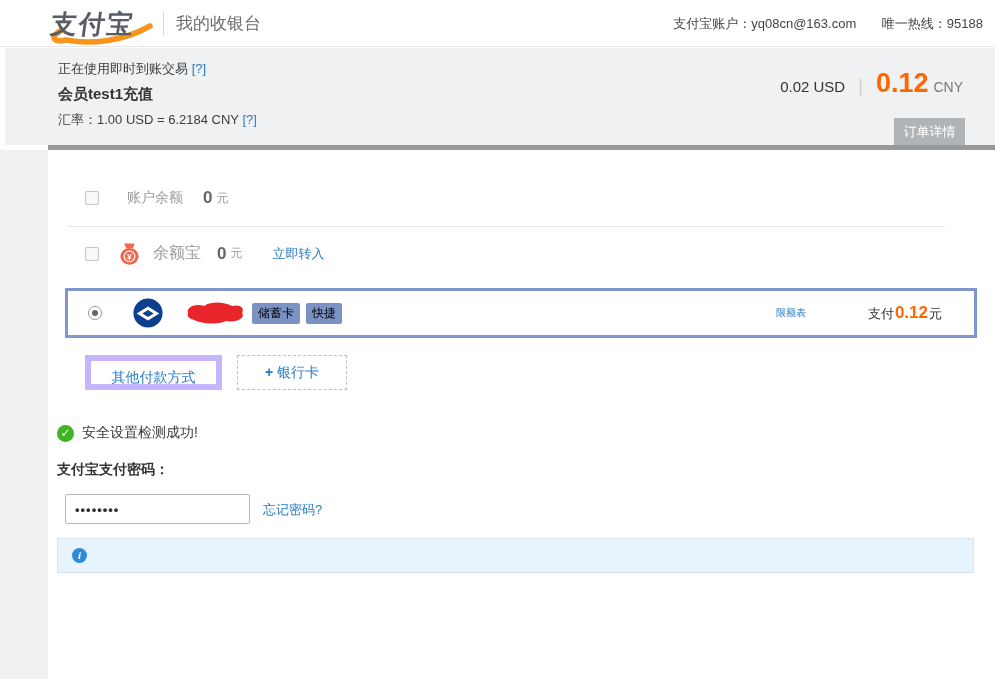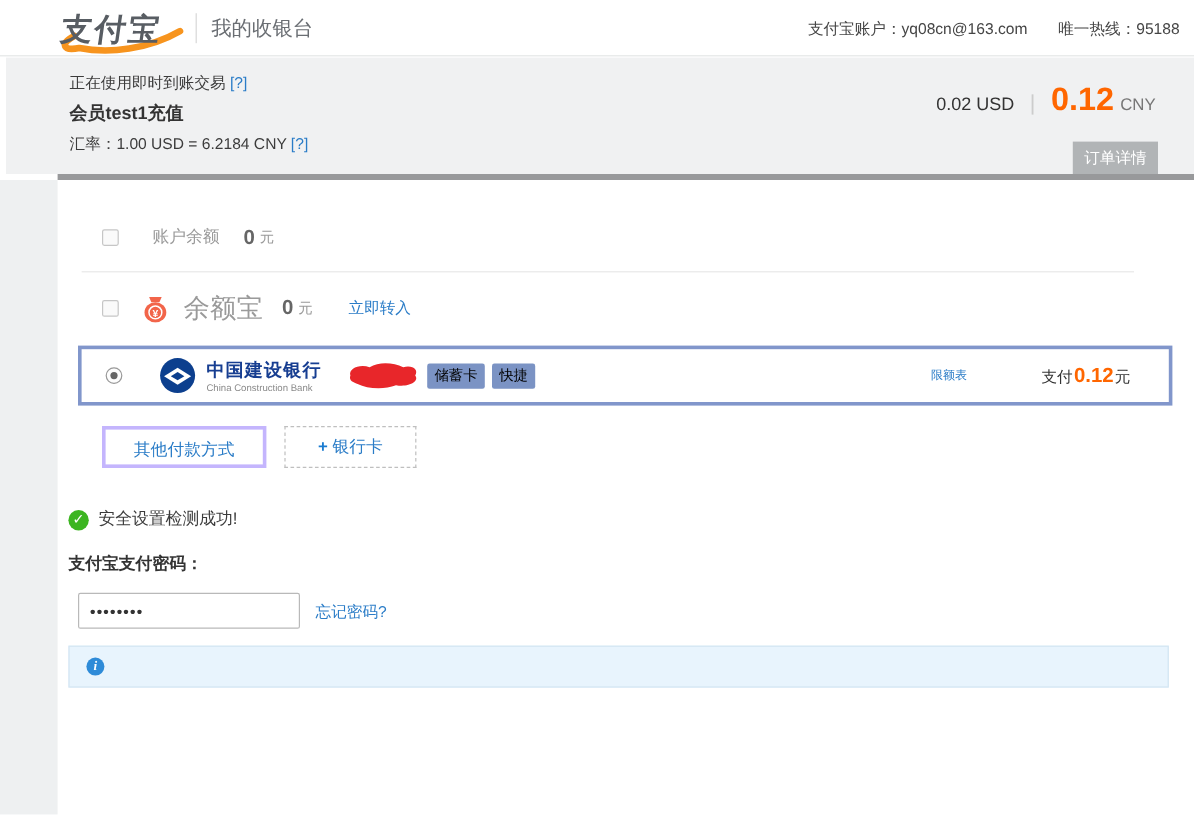--- a/index.html
+++ b/index.html
@@ -41,41 +41,41 @@
 
   .row1 { position:absolute; left:85px; top:188px; display:flex; align-items:center; }
   .row1 .label { margin-left:28px; font-size:14px; color:#9a9a9a; }
   .amt { font-size:17px; font-weight:bold; color:#666; }
   .unit { font-size:12px; color:#9a9a9a; margin-left:4px; }
   .row1 .amt { margin-left:20px; }
   .sepline { position:absolute; top:226px; left:68px; width:877px; height:1px; background:#e8e8e8; }
 
   .row2 { position:absolute; left:85px; top:242px; display:flex; align-items:center; }
   .row2 .bag { margin-left:20px; }
-  .row2 .label { margin-left:13px; font-size:22px; color:#9a9a9a; }
+  .row2 .label { margin-left:13px; font-size:16px; color:#9a9a9a; }
   .row2 .amt { margin-left:16px; }
   .link { color:#2a7cc7; font-size:13px; text-decoration:none; cursor:pointer; }
   .row2 .link { margin-left:30px; }
 
   .bankbox { position:absolute; left:65px; top:288px; width:912px; height:50px; border:3px solid #8196cb;
              background:#fff; display:flex; align-items:center; padding-left:20px; }
   .banklogo { display:flex; align-items:center; margin-left:30px; }
   .bankname-col { margin-left:8px; }
   .bankname { font-size:15px; font-weight:bold; color:#173e91; letter-spacing:1px; }
   .bankname-en { font-size:8px; color:#8a8a8a; margin-top:1px; }
   .scribble { margin-left:20px; }
   .badge { background:#7b93c4; color:#000000; font-size:12px; padding:2px 6px; border-radius:2px; margin-left:6px; }
   .badge:first-of-type { margin-left:16px; }
   .limit-link { margin-left:auto; font-size:10px; }
   .paygroup { margin-left:62px; margin-right:32px; display:flex; align-items:baseline; white-space:nowrap; }
   .paygroup .pp { font-size:13px; color:#333; }
   .paygroup .pa { font-size:17px; font-weight:bold; color:#ff6600; margin:0 1px; }
 
   .btn-other { position:absolute; left:85px; top:355px; width:137px; height:35px; background:#fff;
-               border:3px solid #c4b5fd; color:#2a7cc7; font-size:14px; text-align:center; line-height:33px; cursor:pointer; }
+               border:6px solid #c4b5fd; color:#2a7cc7; font-size:14px; text-align:center; line-height:33px; cursor:pointer; }
   .btn-addcard { position:absolute; left:237px; top:355px; width:110px; height:35px; background:#fff;
                border:1px dashed #bfbfbf; color:#2a7cc7; font-size:14px; text-align:center; line-height:33px; cursor:pointer; }
   .btn-addcard .plus { font-weight:bold; color:#1a7bd0; margin-right:4px; }
 
   
   .sec { position:absolute; left:57px; top:424px; display:flex; align-items:center; }
   .okicon { width:17px; height:17px; border-radius:50%; background:#3cb521; color:#fff; font-size:12px;
             line-height:17px; text-align:center; font-weight:bold; }
   .sec .msg { margin-left:8px; font-size:14px; color:#3c3c3c; }
   .pwd-label { position:absolute; left:57px; top:461px; font-size:14px; font-weight:bold; color:#333; }
@@ -157,24 +157,20 @@
   </div>
 
   <div class="bankbox">
     <span class="radio"></span>
     <span class="banklogo">
       <svg width="32" height="32" viewBox="0 0 34 34">
         <circle cx="17" cy="17" r="15.5" fill="#0c3f8e"></circle>
         <path d="M5 17.5 L17 10 L29 17.5 L17 25 Z" fill="#fff"></path>
         <path d="M11 17.5 L17 13.8 L23 17.5 L17 21.2 Z" fill="#0c3f8e"></path>
       </svg>
-      <span class="bankname-col">
-        <div class="bankname">中国建设银行</div>
-        <div class="bankname-en">China Construction Bank</div>
-      </span>
     </span>
     <svg class="scribble" width="62" height="26" viewBox="0 0 62 26">
       <path d="M4 13 C2 7, 12 3, 20 6 C28 1, 40 2, 48 6 C56 4, 61 8, 58 13 C62 18, 52 23, 42 21 C32 25, 18 24, 10 20 C4 18, 3 16, 4 13 Z" fill="#e8262a"></path>
     </svg>
     <span class="badge">储蓄卡</span>
     <span class="badge">快捷</span>
     <a class="link limit-link">限额表</a>
     <span class="paygroup">
       <span class="pp">支付</span>
       <span class="pa">0.12</span>

